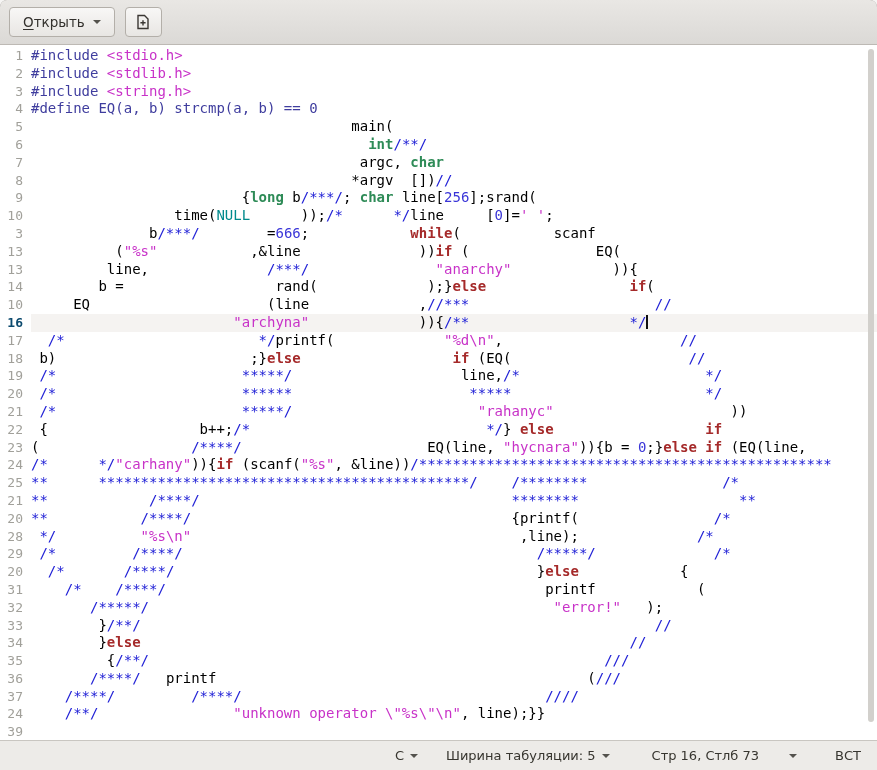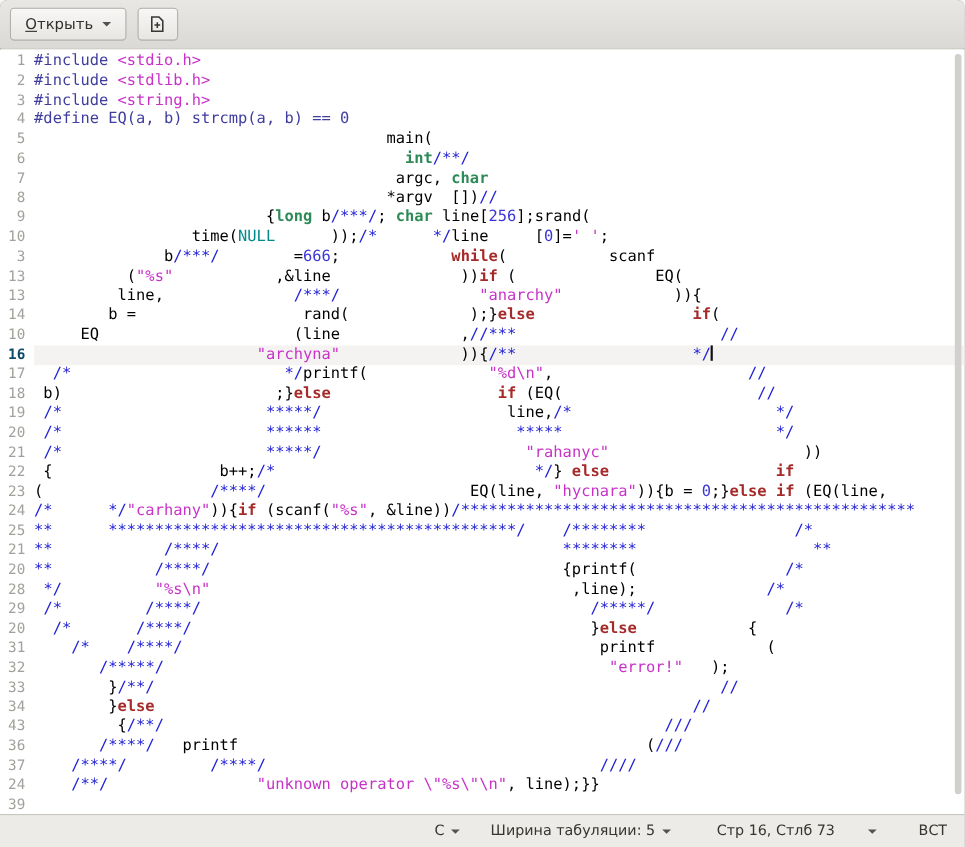--- a/index.html
+++ b/index.html
@@ -94,21 +94,21 @@
         <div class="ln">25</div>
         <div class="ln">21</div>
         <div class="ln">20</div>
         <div class="ln">28</div>
         <div class="ln">29</div>
         <div class="ln">20</div>
         <div class="ln">31</div>
         <div class="ln">32</div>
         <div class="ln">33</div>
         <div class="ln">34</div>
-        <div class="ln">43</div>
+        <div class="ln">35</div>
         <div class="ln">36</div>
         <div class="ln">37</div>
         <div class="ln">24</div>
         <div class="ln">39</div>
       </div>
     <div class="code" id="code"><div class="line"><span class="tok-p" style="color: rgb(63, 61, 158);">#include </span><span class="tok-s" style="color: rgb(200, 50, 200);">&lt;stdio.h&gt;</span></div><div class="line"><span class="tok-p" style="color: rgb(63, 61, 158);">#include </span><span class="tok-s" style="color: rgb(200, 50, 200);">&lt;stdlib.h&gt;</span></div><div class="line"><span class="tok-p" style="color: rgb(63, 61, 158);">#include </span><span class="tok-s" style="color: rgb(200, 50, 200);">&lt;string.h&gt;</span></div><div class="line"><span class="tok-p" style="color: rgb(63, 61, 158);">#define EQ(a, b) strcmp(a, b) == 0</span></div><div class="line"><span class="tok-c" style="color: rgb(0, 0, 0);">                                      main(</span></div><div class="line"><span class="tok-c" style="color: rgb(0, 0, 0);">                                        </span><span class="tok-t" style="color: rgb(46, 139, 87);">int</span><span class="tok-m" style="color: rgb(33, 33, 214);">/**/</span></div><div class="line"><span class="tok-c" style="color: rgb(0, 0, 0);">                                       argc, </span><span class="tok-t" style="color: rgb(46, 139, 87);">char</span></div><div class="line"><span class="tok-c" style="color: rgb(0, 0, 0);">                                      *argv  [])</span><span class="tok-m" style="color: rgb(33, 33, 214);">//</span></div><div class="line"><span class="tok-c" style="color: rgb(0, 0, 0);">                         {</span><span class="tok-t" style="color: rgb(46, 139, 87);">long</span><span class="tok-c" style="color: rgb(0, 0, 0);"> b</span><span class="tok-m" style="color: rgb(33, 33, 214);">/***/</span><span class="tok-c" style="color: rgb(0, 0, 0);">; </span><span class="tok-t" style="color: rgb(46, 139, 87);">char</span><span class="tok-c" style="color: rgb(0, 0, 0);"> line[</span><span class="tok-n" style="color: rgb(58, 53, 216);">256</span><span class="tok-c" style="color: rgb(0, 0, 0);">];srand(</span></div><div class="line"><span class="tok-c" style="color: rgb(0, 0, 0);">                 time(</span><span class="tok-b" style="color: rgb(0, 138, 140);">NULL</span><span class="tok-c" style="color: rgb(0, 0, 0);">      ));</span><span class="tok-m" style="color: rgb(33, 33, 214);">/*      */</span><span class="tok-c" style="color: rgb(0, 0, 0);">line     [</span><span class="tok-n" style="color: rgb(58, 53, 216);">0</span><span class="tok-c" style="color: rgb(0, 0, 0);">]=</span><span class="tok-s" style="color: rgb(200, 50, 200);">' '</span><span class="tok-c" style="color: rgb(0, 0, 0);">;</span></div><div class="line"><span class="tok-c" style="color: rgb(0, 0, 0);">              b</span><span class="tok-m" style="color: rgb(33, 33, 214);">/***/</span><span class="tok-c" style="color: rgb(0, 0, 0);">        =</span><span class="tok-n" style="color: rgb(58, 53, 216);">666</span><span class="tok-c" style="color: rgb(0, 0, 0);">;            </span><span class="tok-k" style="color: rgb(165, 42, 42);">while</span><span class="tok-c" style="color: rgb(0, 0, 0);">(           scanf</span></div><div class="line"><span class="tok-c" style="color: rgb(0, 0, 0);">          (</span><span class="tok-s" style="color: rgb(200, 50, 200);">"%s"</span><span class="tok-c" style="color: rgb(0, 0, 0);">           ,&amp;line              ))</span><span class="tok-k" style="color: rgb(165, 42, 42);">if</span><span class="tok-c" style="color: rgb(0, 0, 0);"> (               EQ(</span></div><div class="line"><span class="tok-c" style="color: rgb(0, 0, 0);">         line,              </span><span class="tok-m" style="color: rgb(33, 33, 214);">/***/</span><span class="tok-c" style="color: rgb(0, 0, 0);">               </span><span class="tok-s" style="color: rgb(200, 50, 200);">"anarchy"</span><span class="tok-c" style="color: rgb(0, 0, 0);">            )){</span></div><div class="line"><span class="tok-c" style="color: rgb(0, 0, 0);">        b =                  rand(             );}</span><span class="tok-k" style="color: rgb(165, 42, 42);">else</span><span class="tok-c" style="color: rgb(0, 0, 0);">                 </span><span class="tok-k" style="color: rgb(165, 42, 42);">if</span><span class="tok-c" style="color: rgb(0, 0, 0);">(</span></div><div class="line"><span class="tok-c" style="color: rgb(0, 0, 0);">     EQ                     (line             ,</span><span class="tok-m" style="color: rgb(33, 33, 214);">//***</span><span class="tok-c" style="color: rgb(0, 0, 0);">                      </span><span class="tok-m" style="color: rgb(33, 33, 214);">//</span></div><div class="line current"><span class="tok-c" style="color: rgb(0, 0, 0);">                        </span><span class="tok-s" style="color: rgb(200, 50, 200);">"archyna"</span><span class="tok-c" style="color: rgb(0, 0, 0);">             )){</span><span class="tok-m" style="color: rgb(33, 33, 214);">/**</span><span class="tok-c" style="color: rgb(0, 0, 0);">                   </span><span class="tok-m" style="color: rgb(33, 33, 214);">*/</span><span class="caret"></span></div><div class="line"><span class="tok-c" style="color: rgb(0, 0, 0);">  </span><span class="tok-m" style="color: rgb(33, 33, 214);">/*                       */</span><span class="tok-c" style="color: rgb(0, 0, 0);">printf(             </span><span class="tok-s" style="color: rgb(200, 50, 200);">"%d\n"</span><span class="tok-c" style="color: rgb(0, 0, 0);">,                     </span><span class="tok-m" style="color: rgb(33, 33, 214);">//</span></div><div class="line"><span class="tok-c" style="color: rgb(0, 0, 0);"> b)                       ;}</span><span class="tok-k" style="color: rgb(165, 42, 42);">else</span><span class="tok-c" style="color: rgb(0, 0, 0);">                  </span><span class="tok-k" style="color: rgb(165, 42, 42);">if</span><span class="tok-c" style="color: rgb(0, 0, 0);"> (EQ(                     </span><span class="tok-m" style="color: rgb(33, 33, 214);">//</span></div><div class="line"><span class="tok-c" style="color: rgb(0, 0, 0);"> </span><span class="tok-m" style="color: rgb(33, 33, 214);">/*                      *****/</span><span class="tok-c" style="color: rgb(0, 0, 0);">                    line,</span><span class="tok-m" style="color: rgb(33, 33, 214);">/*                      */</span></div><div class="line"><span class="tok-c" style="color: rgb(0, 0, 0);"> </span><span class="tok-m" style="color: rgb(33, 33, 214);">/*                      ******                     *****                       */</span></div><div class="line"><span class="tok-c" style="color: rgb(0, 0, 0);"> </span><span class="tok-m" style="color: rgb(33, 33, 214);">/*                      *****/</span><span class="tok-c" style="color: rgb(0, 0, 0);">                      </span><span class="tok-s" style="color: rgb(200, 50, 200);">"rahanyc"</span><span class="tok-c" style="color: rgb(0, 0, 0);">                     ))</span></div><div class="line"><span class="tok-c" style="color: rgb(0, 0, 0);"> {                  b++;</span><span class="tok-m" style="color: rgb(33, 33, 214);">/*                            */</span><span class="tok-c" style="color: rgb(0, 0, 0);">} </span><span class="tok-k" style="color: rgb(165, 42, 42);">else</span><span class="tok-c" style="color: rgb(0, 0, 0);">                  </span><span class="tok-k" style="color: rgb(165, 42, 42);">if</span></div><div class="line"><span class="tok-c" style="color: rgb(0, 0, 0);">(                  </span><span class="tok-m" style="color: rgb(33, 33, 214);">/****/</span><span class="tok-c" style="color: rgb(0, 0, 0);">                      EQ(line, </span><span class="tok-s" style="color: rgb(200, 50, 200);">"hycnara"</span><span class="tok-c" style="color: rgb(0, 0, 0);">)){b = </span><span class="tok-n" style="color: rgb(58, 53, 216);">0</span><span class="tok-c" style="color: rgb(0, 0, 0);">;}</span><span class="tok-k" style="color: rgb(165, 42, 42);">else</span><span class="tok-c" style="color: rgb(0, 0, 0);"> </span><span class="tok-k" style="color: rgb(165, 42, 42);">if</span><span class="tok-c" style="color: rgb(0, 0, 0);"> (EQ(line,</span></div><div class="line"><span class="tok-m" style="color: rgb(33, 33, 214);">/*      */</span><span class="tok-s" style="color: rgb(200, 50, 200);">"carhany"</span><span class="tok-c" style="color: rgb(0, 0, 0);">)){</span><span class="tok-k" style="color: rgb(165, 42, 42);">if</span><span class="tok-c" style="color: rgb(0, 0, 0);"> (scanf(</span><span class="tok-s" style="color: rgb(200, 50, 200);">"%s"</span><span class="tok-c" style="color: rgb(0, 0, 0);">, &amp;line))</span><span class="tok-m" style="color: rgb(33, 33, 214);">/*************************************************</span></div><div class="line"><span class="tok-m" style="color: rgb(33, 33, 214);">**      ********************************************/</span><span class="tok-c" style="color: rgb(0, 0, 0);">    </span><span class="tok-m" style="color: rgb(33, 33, 214);">/********</span><span class="tok-c" style="color: rgb(0, 0, 0);">                </span><span class="tok-m" style="color: rgb(33, 33, 214);">/*</span></div><div class="line"><span class="tok-m" style="color: rgb(33, 33, 214);">**</span><span class="tok-c" style="color: rgb(0, 0, 0);">            </span><span class="tok-m" style="color: rgb(33, 33, 214);">/****/</span><span class="tok-c" style="color: rgb(0, 0, 0);">                                     </span><span class="tok-m" style="color: rgb(33, 33, 214);">********</span><span class="tok-c" style="color: rgb(0, 0, 0);">                   </span><span class="tok-m" style="color: rgb(33, 33, 214);">**</span></div><div class="line"><span class="tok-m" style="color: rgb(33, 33, 214);">**</span><span class="tok-c" style="color: rgb(0, 0, 0);">           </span><span class="tok-m" style="color: rgb(33, 33, 214);">/****/</span><span class="tok-c" style="color: rgb(0, 0, 0);">                                      {printf(                </span><span class="tok-m" style="color: rgb(33, 33, 214);">/*</span></div><div class="line"><span class="tok-c" style="color: rgb(0, 0, 0);"> </span><span class="tok-m" style="color: rgb(33, 33, 214);">*/</span><span class="tok-c" style="color: rgb(0, 0, 0);">          </span><span class="tok-s" style="color: rgb(200, 50, 200);">"%s\n"</span><span class="tok-c" style="color: rgb(0, 0, 0);">                                       ,line);              </span><span class="tok-m" style="color: rgb(33, 33, 214);">/*</span></div><div class="line"><span class="tok-c" style="color: rgb(0, 0, 0);"> </span><span class="tok-m" style="color: rgb(33, 33, 214);">/*</span><span class="tok-c" style="color: rgb(0, 0, 0);">         </span><span class="tok-m" style="color: rgb(33, 33, 214);">/****/</span><span class="tok-c" style="color: rgb(0, 0, 0);">                                          </span><span class="tok-m" style="color: rgb(33, 33, 214);">/*****/</span><span class="tok-c" style="color: rgb(0, 0, 0);">              </span><span class="tok-m" style="color: rgb(33, 33, 214);">/*</span></div><div class="line"><span class="tok-c" style="color: rgb(0, 0, 0);">  </span><span class="tok-m" style="color: rgb(33, 33, 214);">/*</span><span class="tok-c" style="color: rgb(0, 0, 0);">       </span><span class="tok-m" style="color: rgb(33, 33, 214);">/****/</span><span class="tok-c" style="color: rgb(0, 0, 0);">                                           }</span><span class="tok-k" style="color: rgb(165, 42, 42);">else</span><span class="tok-c" style="color: rgb(0, 0, 0);">            {</span></div><div class="line"><span class="tok-c" style="color: rgb(0, 0, 0);">    </span><span class="tok-m" style="color: rgb(33, 33, 214);">/*</span><span class="tok-c" style="color: rgb(0, 0, 0);">    </span><span class="tok-m" style="color: rgb(33, 33, 214);">/****/</span><span class="tok-c" style="color: rgb(0, 0, 0);">                                             printf            (</span></div><div class="line"><span class="tok-c" style="color: rgb(0, 0, 0);">       </span><span class="tok-m" style="color: rgb(33, 33, 214);">/*****/</span><span class="tok-c" style="color: rgb(0, 0, 0);">                                                </span><span class="tok-s" style="color: rgb(200, 50, 200);">"error!"</span><span class="tok-c" style="color: rgb(0, 0, 0);">   );</span></div><div class="line"><span class="tok-c" style="color: rgb(0, 0, 0);">        }</span><span class="tok-m" style="color: rgb(33, 33, 214);">/**/</span><span class="tok-c" style="color: rgb(0, 0, 0);">                                                             </span><span class="tok-m" style="color: rgb(33, 33, 214);">//</span></div><div class="line"><span class="tok-c" style="color: rgb(0, 0, 0);">        }</span><span class="tok-k" style="color: rgb(165, 42, 42);">else</span><span class="tok-c" style="color: rgb(0, 0, 0);">                                                          </span><span class="tok-m" style="color: rgb(33, 33, 214);">//</span></div><div class="line"><span class="tok-c" style="color: rgb(0, 0, 0);">         {</span><span class="tok-m" style="color: rgb(33, 33, 214);">/**/</span><span class="tok-c" style="color: rgb(0, 0, 0);">                                                      </span><span class="tok-m" style="color: rgb(33, 33, 214);">///</span></div><div class="line"><span class="tok-c" style="color: rgb(0, 0, 0);">       </span><span class="tok-m" style="color: rgb(33, 33, 214);">/****/</span><span class="tok-c" style="color: rgb(0, 0, 0);">   printf                                            (</span><span class="tok-m" style="color: rgb(33, 33, 214);">///</span></div><div class="line"><span class="tok-c" style="color: rgb(0, 0, 0);">    </span><span class="tok-m" style="color: rgb(33, 33, 214);">/****/</span><span class="tok-c" style="color: rgb(0, 0, 0);">         </span><span class="tok-m" style="color: rgb(33, 33, 214);">/****/</span><span class="tok-c" style="color: rgb(0, 0, 0);">                                    </span><span class="tok-m" style="color: rgb(33, 33, 214);">////</span></div><div class="line"><span class="tok-c" style="color: rgb(0, 0, 0);">    </span><span class="tok-m" style="color: rgb(33, 33, 214);">/**/</span><span class="tok-c" style="color: rgb(0, 0, 0);">                </span><span class="tok-s" style="color: rgb(200, 50, 200);">"unknown operator \"%s\"\n"</span><span class="tok-c" style="color: rgb(0, 0, 0);">, line);}}</span></div><div class="line"></div></div>
     <div class="scrollbar">
       <div class="thumb"></div>
     </div>
   </div>

